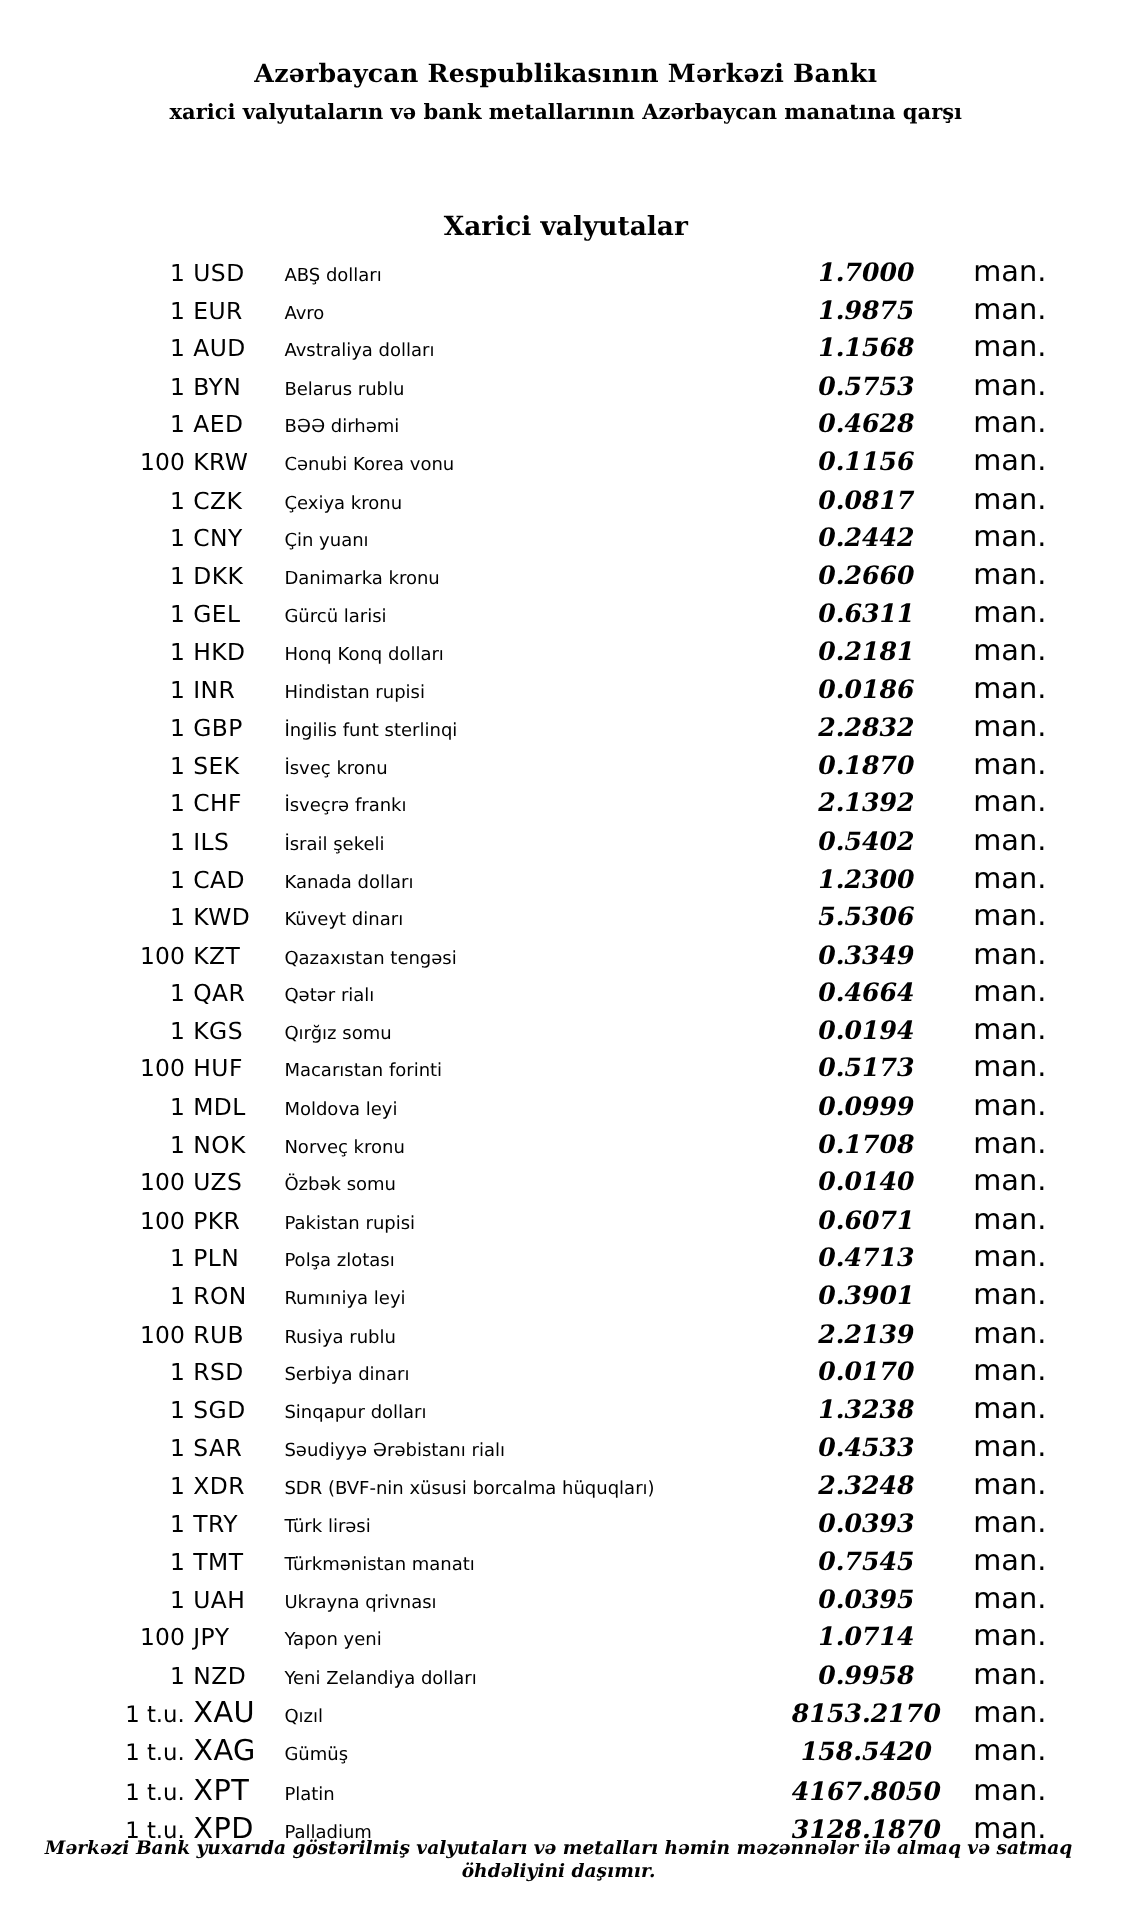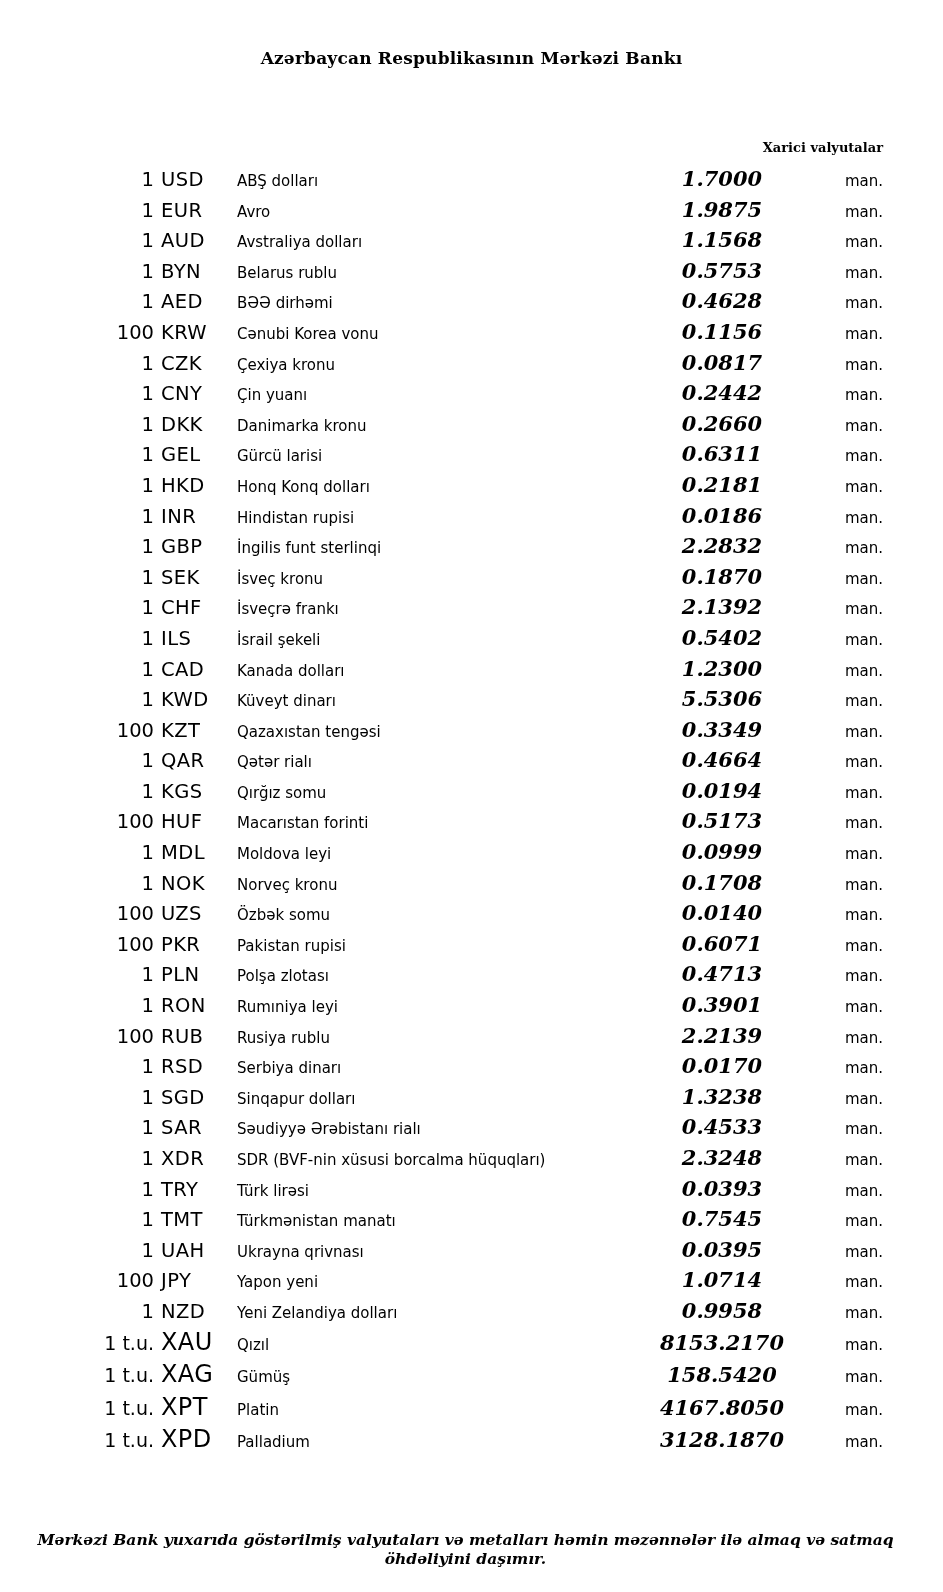--- a/index.html
+++ b/index.html
@@ -20,41 +20,41 @@
     box-sizing: border-box;
     padding: 48px 60px 14px 60px;
     position: relative;
   }
   .header {
     text-align: center;
   }
   .bank-title {
     font-family: "DejaVu Serif", serif;
     font-weight: bold;
-    font-size: 17px;
+    font-size: 21px;
     letter-spacing: 0.2px;
     margin: 0 0 11px 0;
   }
   .date-line {
     font-family: "DejaVu Serif", serif;
     font-weight: bold;
     font-size: 17px;
     margin: 0 0 16px 0;
   }
   .subtitle-line {
     font-family: "DejaVu Serif", serif;
     font-weight: bold;
     font-size: 17.5px;
     margin: 0;
   }
   .section-title {
     font-family: "DejaVu Serif", serif;
     font-weight: bold;
-    font-size: 13px;
-    text-align: right;
+    font-size: 22px;
+    text-align: center;
   }
   .section-fx-title {
     margin-top: 72px;
     margin-bottom: 10px;
   }
   .section-metal-title {
     margin-top: 40px;
     margin-bottom: 7px;
   }
   table.rates {
@@ -86,22 +86,22 @@
   .col-value {
     width: 160px;
     text-align: center;
     font-family: "DejaVu Serif", serif;
     font-style: italic;
     font-weight: bold;
     font-size: 21px;
   }
   .col-unit {
     width: 72px;
-    text-align: right;
-    font-size: 15px;
+    text-align: left;
+    font-size: 24px;
     padding-left: 9px !important;
   }
   tr.rate-row td {
     height: 28.6px;
     line-height: 28.6px;
   }
   .metals table.rates tr.rate-row td {
     height: 29.5px;
     line-height: 29.5px;
   }
@@ -128,20 +128,21 @@
     font-size: 15.5px;
   }
 </style>
 </head>
 <body>
 
 <div class="page">
 
   <div class="header">
     <div class="bank-title">Azərbaycan Respublikasının Mərkəzi Bankı</div>
+    <div class="subtitle-line">xarici valyutaların və bank metallarının Azərbaycan manatına qarşı</div>
   </div>
 
   <div class="section-title section-fx-title">Xarici valyutalar</div>
 
   <div class="currencies">
     <table class="rates">
       <tbody id="fx-body">
           <tr class="rate-row">
             <td class="col-amount">1</td>
             <td class="col-code">USD</td>

